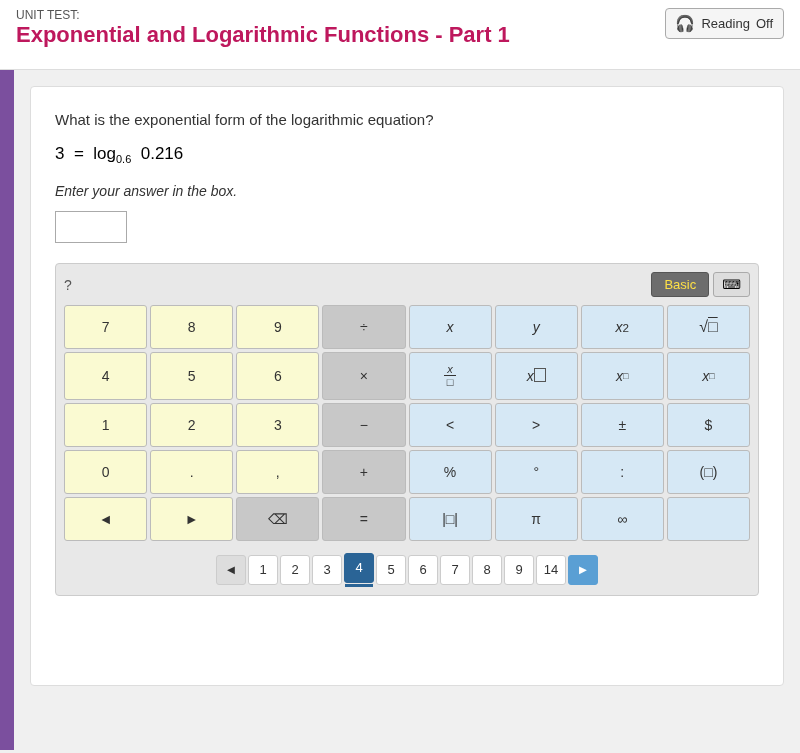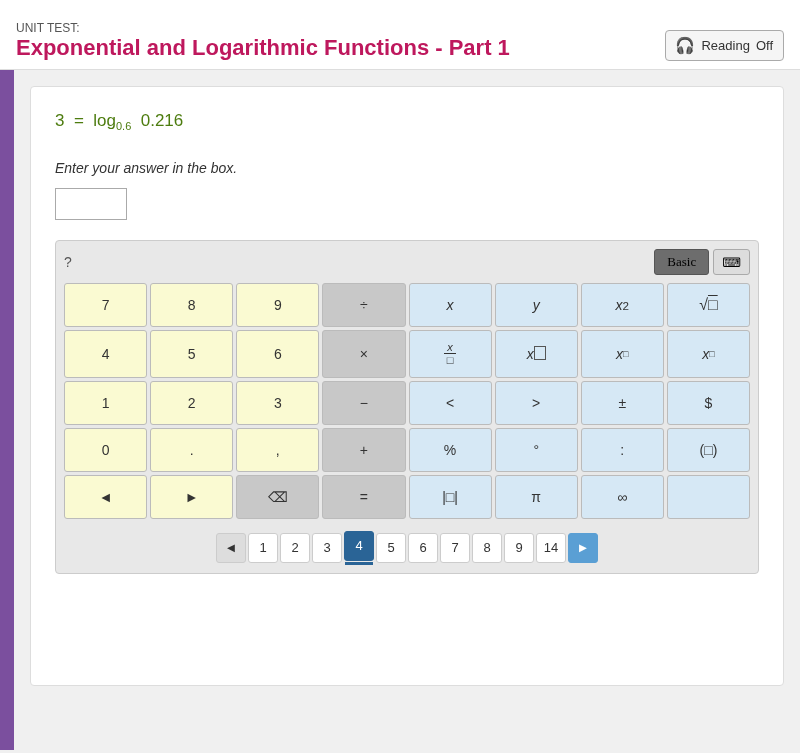--- a/index.html
+++ b/index.html
@@ -11,21 +11,21 @@
       overflow-x: hidden;
     }
 
     
     .header {
       background: #fff;
       border-bottom: 1px solid #ddd;
       padding: 8px 16px;
       display: flex;
       justify-content: space-between;
-      align-items: flex-end;
+      align-items: flex-start;
       min-height: 70px;
     }
     .header-left .unit-test-label {
       font-size: 12px;
       color: #555;
       text-transform: uppercase;
     }
     .header-left .page-title {
       font-size: 22px;
       color: #be185d;
@@ -69,22 +69,22 @@
       padding: 24px;
       min-height: 600px;
     }
     .question-text {
       font-size: 15px;
       color: #333;
       margin-bottom: 16px;
     }
     .equation {
       font-size: 17px;
-      margin-bottom: 28px;
-      color: #4d7c0f;
+      margin-bottom: 18px;
+      color: #000000;
     }
     .equation sub {
       font-size: 11px;
     }
     .instruction {
       font-size: 14px;
       color: #333;
       margin-bottom: 12px;
       font-style: italic;
     }
@@ -121,23 +121,22 @@
       padding: 4px 12px;
       border: 1px solid #aaa;
       border-radius: 3px;
       font-size: 13px;
       cursor: pointer;
       background: #ddd;
       color: #333;
     }
     .kb-tab.active {
       background: #6d6d6d;
-      color: #000000;
+      color: #fde047;
       border-color: #555;
-      font-family: Liberation Serif, serif;
     }
     .kb-tab-keyboard {
       padding: 4px 8px;
       border: 1px solid #aaa;
       border-radius: 3px;
       background: #ddd;
       cursor: pointer;
       font-size: 13px;
     }
 
@@ -254,20 +253,21 @@
 </div>
 
 <div class="main-area">
 
   <div class="left-bar"></div>
 
   <div class="content">
     <div class="question-card">
 
       
+      <div class="question-text">What is the exponential form of the logarithmic equation?</div>
 
       
       <div class="equation">
         3 &nbsp;= &nbsp;log<sub>0.6</sub> &nbsp;0.216
       </div>
 
       
       <div class="instruction">Enter your answer in the box.</div>
 
       

